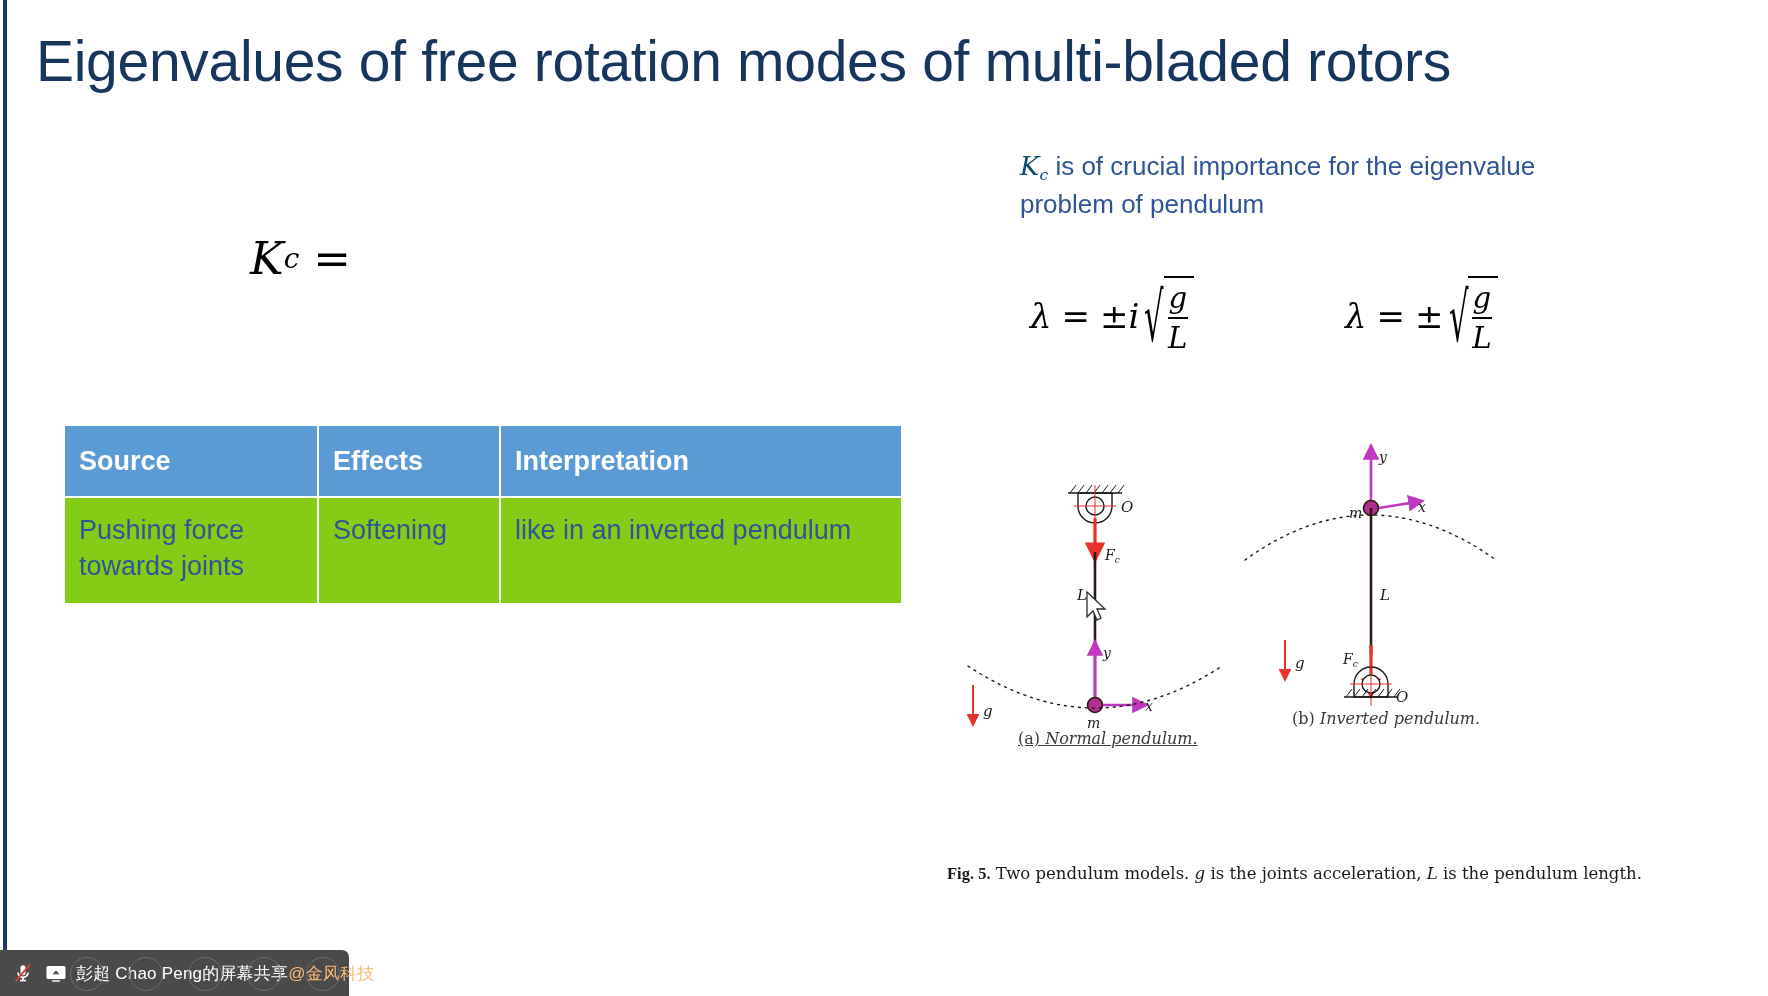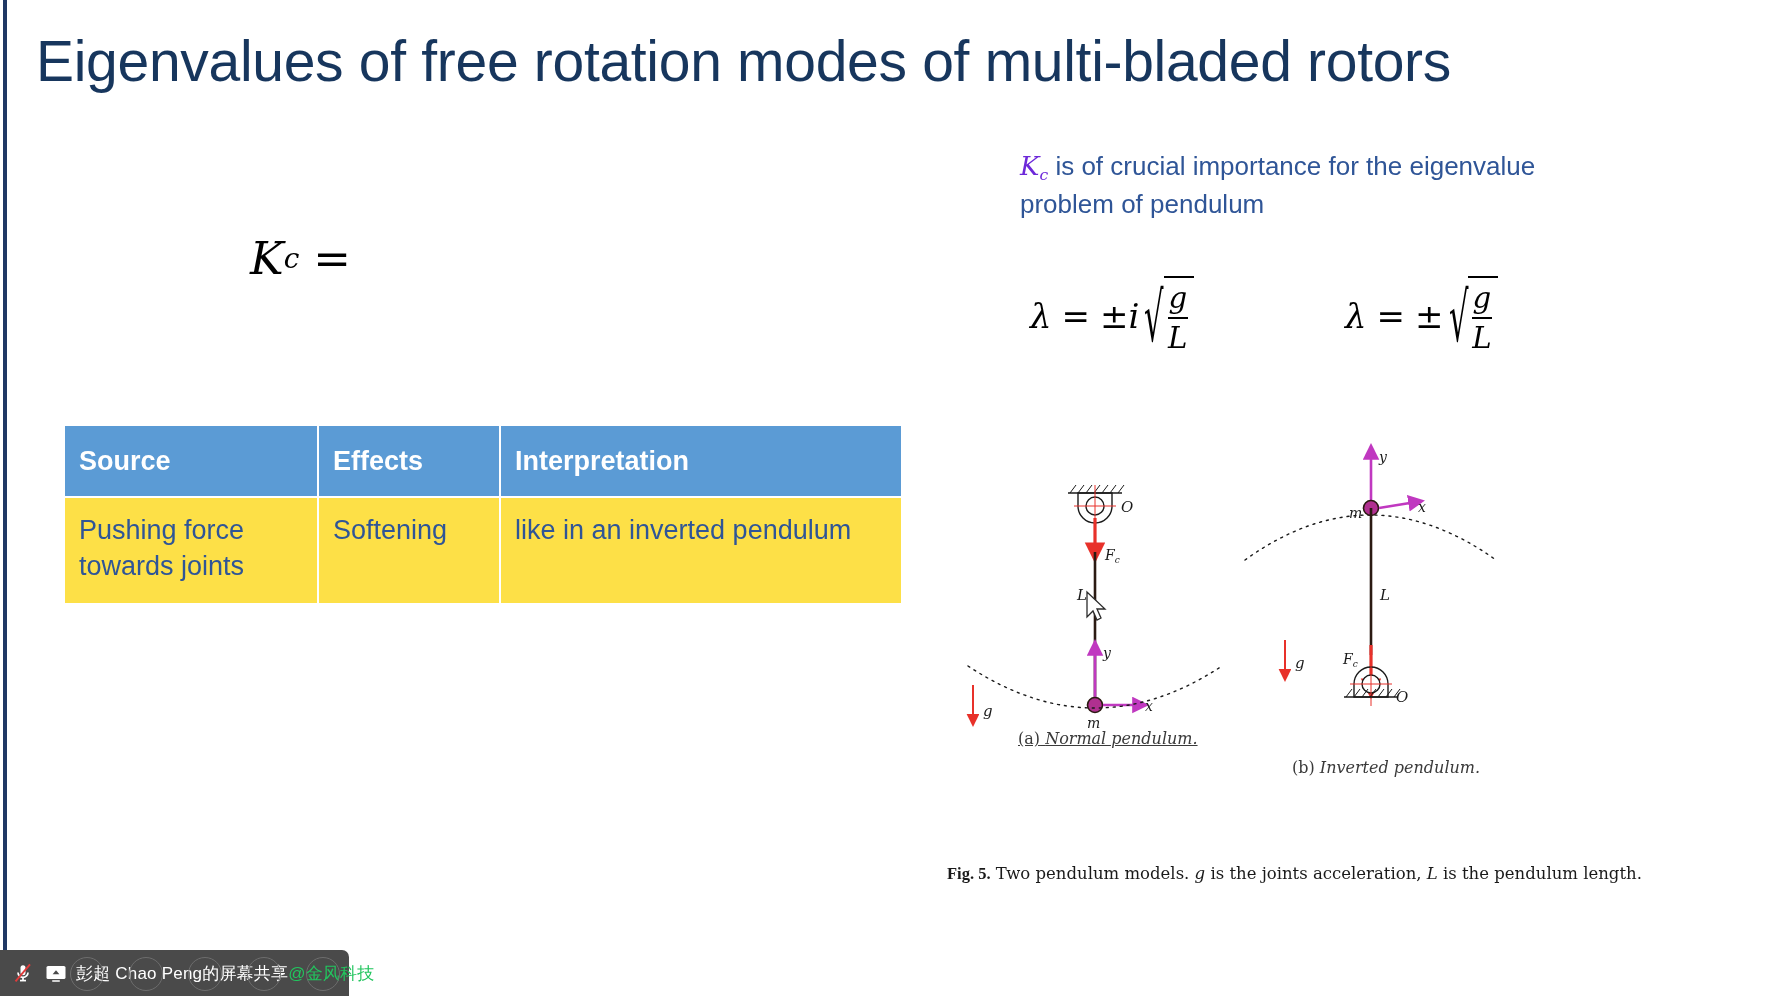--- a/index.html
+++ b/index.html
@@ -95,39 +95,39 @@
     height: 70px;
     vertical-align: middle;
   }
   .tbl td {
     color: #2f5597;
     font-size: 27px;
     padding: 14px 14px 18px 14px;
     vertical-align: top;
     line-height: 1.35;
   }
-  .tbl tr.row-a td { background: #fde047; height: 103px; }
+  .tbl tr.row-a td { background: #84cc16; height: 103px; }
   .tbl tr.row-b td { background: #e6eef7; height: 93px; }
   .col-1 { width: 252px; }
   .col-2 { width: 180px; }
   .col-3 { width: 400px; }
 
   
   .rtext {
     position: absolute;
     left: 1020px; top: 148px;
     width: 520px;
     font-size: 26px;
     line-height: 1.42;
     color: #2f5597;
   }
   .rtext .mathk {
     font-family: "DejaVu Serif", serif;
     font-style: italic;
-    color: #6d28d9;
+    color: #0c4a6e;
     font-size: 26px;
   }
   .rtext .mathk .sub { font-size: 0.6em; }
 
   .eq-row {
     position: absolute;
     left: 1015px; top: 276px;
     width: 520px;
     font-family: "DejaVu Serif", serif;
     font-size: 34px;
@@ -199,21 +199,21 @@
     width: 26px; height: 26px;
     display: flex; align-items: center; justify-content: center;
     flex: 0 0 auto;
   }
   .tb-label {
     color: #ffffff;
     font-size: 17px;
     white-space: nowrap;
     letter-spacing: 0.2px;
   }
-  .tb-label .blue { color: #22c55e; }
+  .tb-label .blue { color: #fdba74; }
   .tb-pills {
     position: absolute;
     left: 70px; top: 7px;
     display: flex; gap: 25px;
     pointer-events: none;
   }
   .tb-pills span {
     width: 34px; height: 34px;
     border: 1px solid #6d6d6d;
     border-radius: 50%;
@@ -379,21 +379,21 @@
 
       <line x1="345" y1="200" x2="345" y2="235" stroke="#e8312a" stroke-width="2" marker-end="url(#redArrow)"></line>
       <text x="355" y="228" font-family="DejaVu Serif, serif" font-style="italic" font-size="15" fill="#1a1a1a">g</text>
     </svg>
   </div>
 
   <div class="subcap" style="left:1018px; top:729px;text-decoration:underline;">
     <span>(a)</span>
     <span class="it">Normal pendulum.</span>
   </div>
-  <div class="subcap" style="left:1292px; top:758px;">
+  <div class="subcap" style="left:1292px; top:709px;">
     <span>(b)</span>
     <span class="it">Inverted pendulum.</span>
   </div>
 
   <div class="figcap">
     <b>Fig. 5.</b><span> Two pendulum models. </span><i>g</i><span> is the joints acceleration, </span><i>L</i><span> is the pendulum length.</span>
   </div>
 
   <div class="taskbar">
     <div class="tb-pills">

